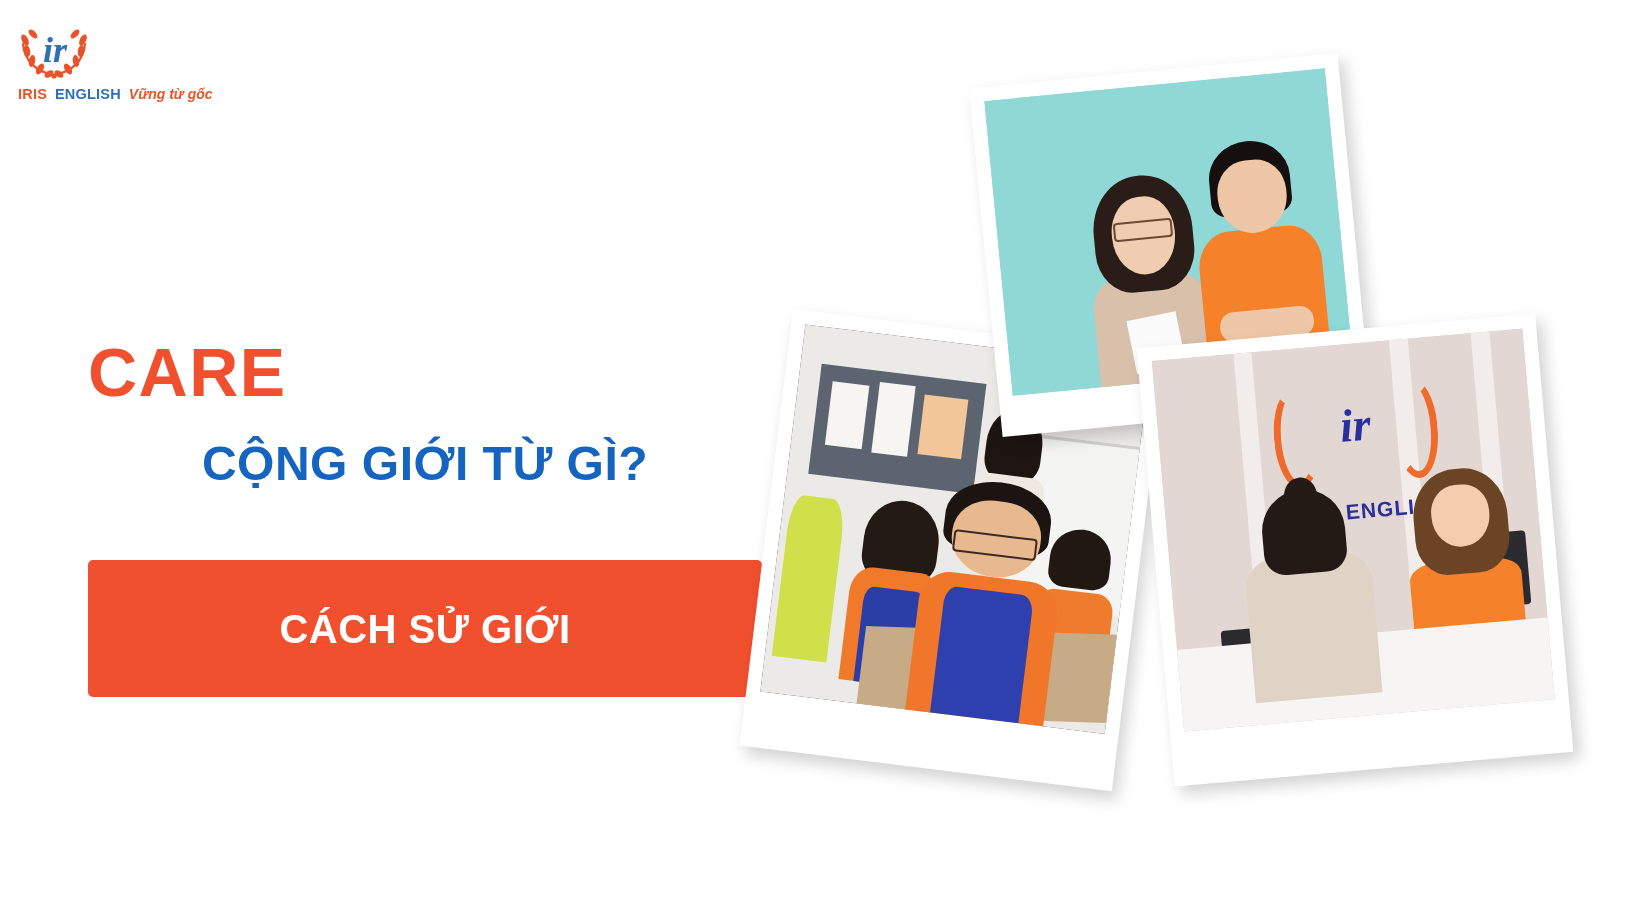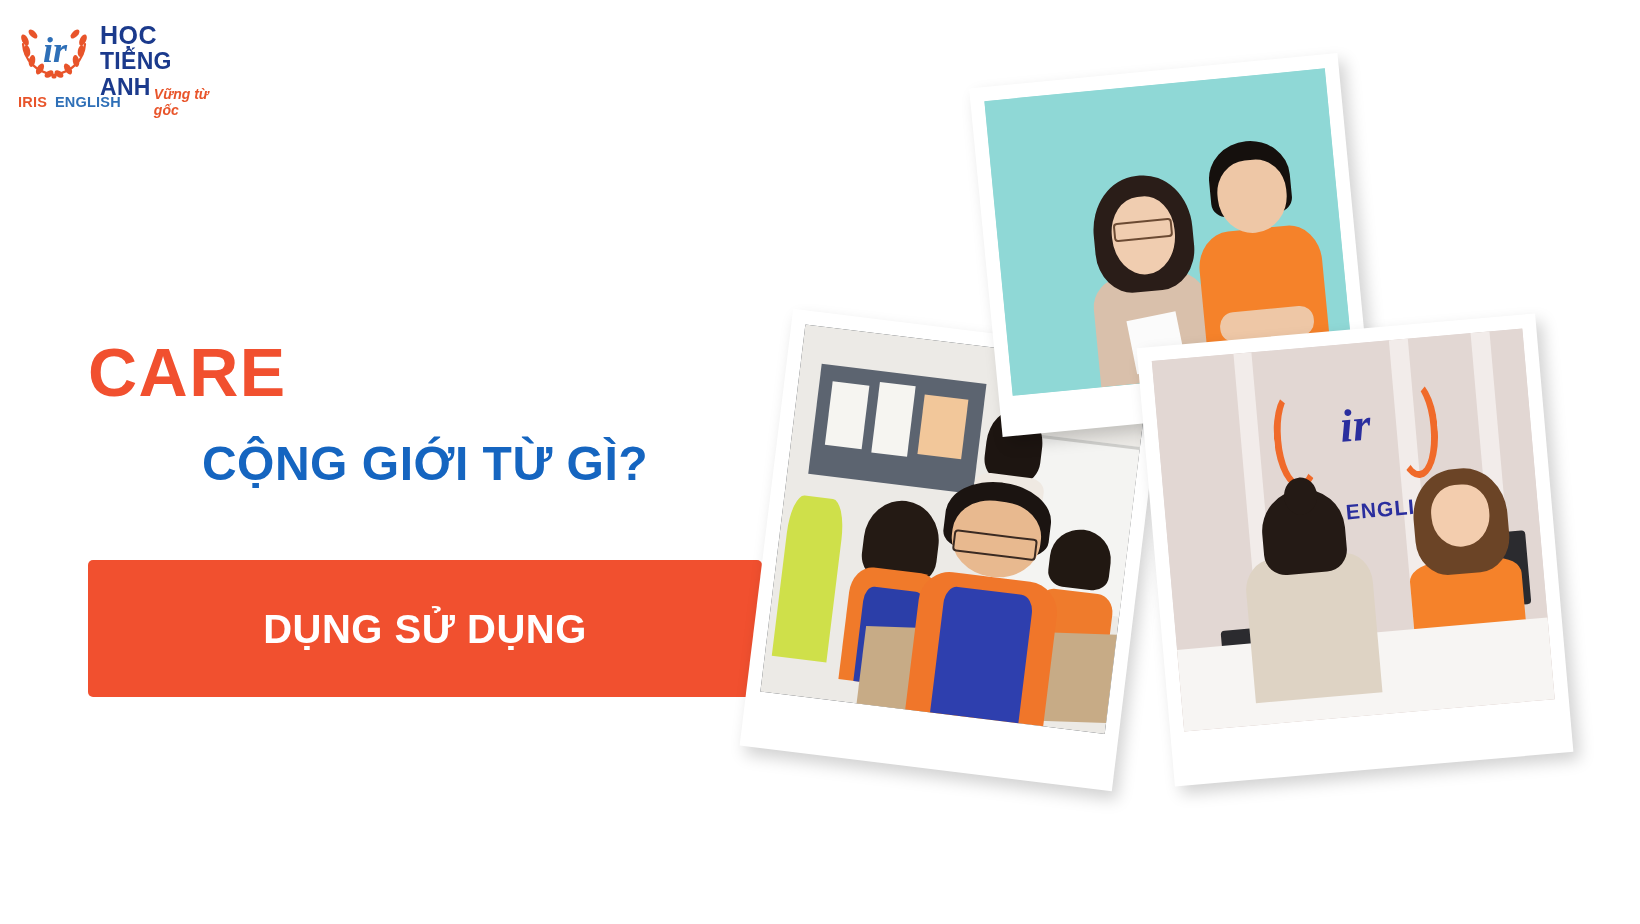--- a/index.html
+++ b/index.html
@@ -27,21 +27,21 @@
   .logo-tieng{
     font-size:23px; font-weight:bold; color:#1b3a8c; letter-spacing:.3px;
     line-height:26px; display:flex; align-items:center; gap:2px;
   }
   .logo-bottom{
     display:flex; align-items:center; gap:8px; margin-top:2px; padding-left:2px;
   }
   .logo-iris{ font-size:14.5px; font-weight:bold; color:#E8542A; letter-spacing:.2px; }
   .logo-english{ font-size:14.5px; font-weight:bold; color:#2E6FB7; letter-spacing:.2px; }
   .logo-tagline{
-    font-size:14px; font-style:italic; font-weight:bold; color:#E8542A;margin-left:25px;
+    font-size:14px; font-style:italic; font-weight:bold; color:#E8542A;
   }
 
   
   .care-title{
     position:absolute; left:88px; top:336px; width:674px;
     font-size:68px; font-weight:bold; color:#F1502F;
     letter-spacing:1.5px; line-height:72px;
   }
   .sub-title{
     position:absolute; left:88px; top:436px; width:674px;
@@ -217,39 +217,33 @@
           <ellipse cx="65" cy="33" rx="3.2" ry="6" transform="rotate(10 65 33)"></ellipse>
           <ellipse cx="60" cy="43" rx="3.2" ry="6" transform="rotate(-10 60 43)"></ellipse>
           <ellipse cx="52" cy="51" rx="3.2" ry="6" transform="rotate(-30 52 51)"></ellipse>
           <ellipse cx="43" cy="56" rx="3" ry="5" transform="rotate(-55 43 56)"></ellipse>
           <ellipse cx="59" cy="16" rx="3" ry="5.5" transform="rotate(45 59 16)"></ellipse>
           <circle cx="38" cy="58" r="2.6"></circle>
         </g>
         <text x="39" y="44" text-anchor="middle" font-family="Liberation Serif, serif" font-size="36" font-style="italic" font-weight="bold" fill="#2E6FB7">ir</text>
       </svg>
     </div>
-    <div class="logo-words">
-      <div class="logo-hoc">HỌC</div>
-      <div class="logo-tieng">
-        <span>TIẾNG ANH</span>
-      </div>
-    </div>
   </div>
   <div class="logo-bottom">
     <span class="logo-iris">IRIS</span>
     <span class="logo-english">ENGLISH</span>
     <span class="logo-tagline">Vững từ gốc</span>
   </div>
 </div>
 
 <div class="care-title">CARE</div>
 <div class="sub-title">CỘNG GIỚI TỪ GÌ?</div>
 
 <div class="orange-box">
-  <div class="orange-line">DỤNG SỬ DỤNG</div>
+  <div class="orange-line">CÁCH SỬ GIỚI</div>
 </div>
 
 <div class="collage">
 
   <div class="polaroid pol2">
     <div class="pol-photo">
       <div class="cls-wall"></div>
       <div class="cls-board">
         <div class="cls-paper" style="left:8%;top:14%;width:22%;height:58%;"></div>
         <div class="cls-paper" style="left:36%;top:10%;width:22%;height:64%;"></div>

